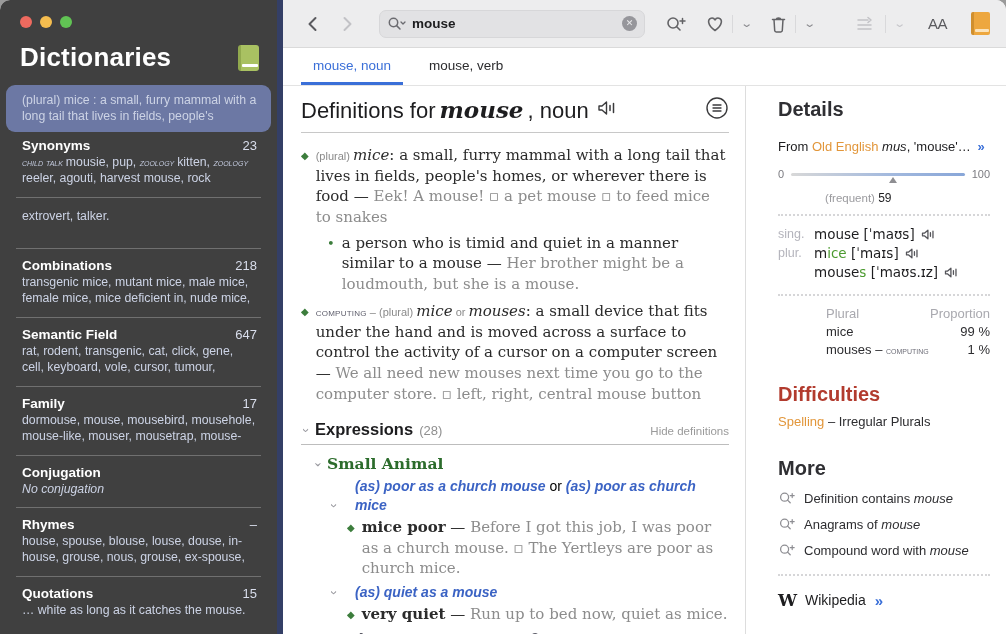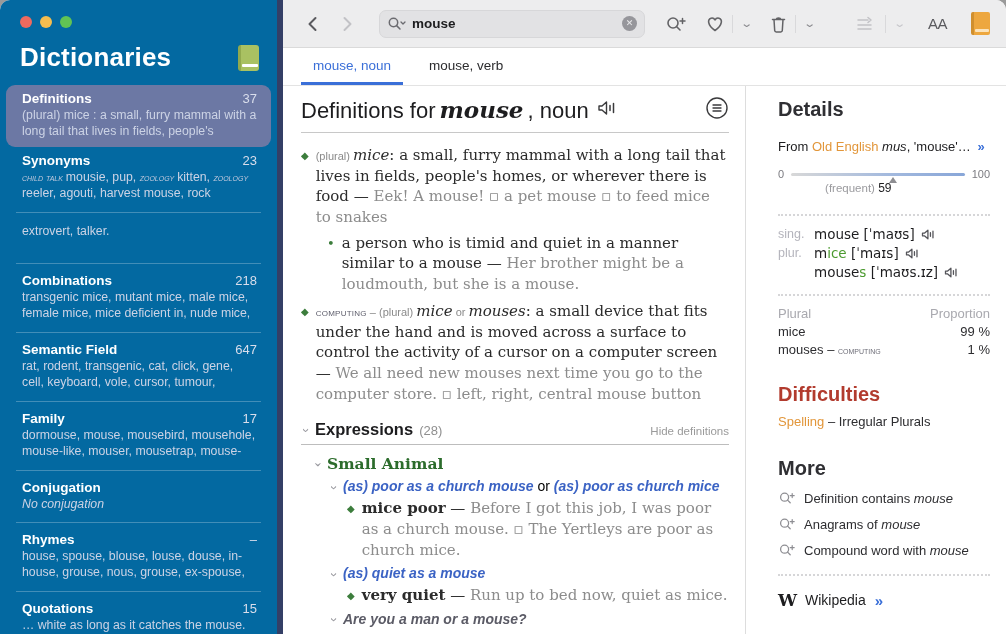--- a/index.html
+++ b/index.html
@@ -1,21 +1,21 @@
 <!DOCTYPE html>
 <html><head>
 <meta charset="utf-8">
 <style>
   * { box-sizing: border-box; margin: 0; padding: 0; }
   html,body { background:#9a9a9a; }
   body { font-family:"Liberation Sans",sans-serif; }
   .window { width:1006px; height:634px; display:flex; background:#fff; overflow:hidden; position:relative; border-radius:10px 10px 0 0; }
 
   
-  .sidebar { width:283px; flex:0 0 283px; background:#0369a1; border-right:6px solid #343f66; color:#fff; position:relative; overflow:hidden; }
+  .sidebar { width:283px; flex:0 0 283px; background:#404040; border-right:6px solid #343f66; color:#fff; position:relative; overflow:hidden; }
   .traffic { position:absolute; top:16px; left:20px; display:flex; gap:8px; }
   .tl { width:12px; height:12px; border-radius:50%; display:inline-block; }
   .tl.red{ background:#ee6a5f; } .tl.yellow{ background:#f5bd4f; } .tl.green{ background:#61c354; }
   .side-head { margin-top:42px; padding:0 18px 0 20px; display:flex; align-items:center; justify-content:space-between; }
   .side-head h1 { font-size:26px; font-weight:bold; letter-spacing:.2px; }
   .bookicon { width:21px; height:26px; border-radius:3px; position:relative; display:inline-block; }
   .bookicon.green { background:#a9c162; border-left:3px solid #91a94e; }
   .bookicon.green::after { content:""; position:absolute; left:1px; right:1px; bottom:4px; height:3px; background:#fff; border-radius:1px; }
   .side-list { margin-top:12px; padding:0 6px; }
   .side-item { padding:6px 14px 7px 16px; border-radius:9px; cursor:default; min-height:44px; }
@@ -77,53 +77,53 @@
 
   .chev { display:inline-block; color:#9a9aa0; font-size:13px; transform:rotate(90deg); width:10px; text-align:center; flex:0 0 auto; }
   .chev::before { content:"›"; }
 
   .exphead { display:flex; align-items:baseline; gap:4px; margin-top:16px; border-bottom:1px solid #bdbdbd; padding-bottom:5px; }
   .exphead .etitle { font-size:16.5px; font-weight:bold; color:#1d1d1f; }
   .exphead .ecount { font-size:13px; color:#8f8f8f; margin-left:2px; }
   .hidelink { margin-left:auto; font-size:11.5px; color:#9a9a9a; }
 
   .expgroup { display:flex; gap:4px; align-items:baseline; margin:9px 0 2px 12px; font-family:"DejaVu Serif",serif; font-weight:bold; font-size:15.5px; color:#2c6c2c; }
-  .exprow { display:flex; gap:4px; align-items:flex-end; margin:4px 0 2px 28px; font-size:14px; line-height:1.35; }
+  .exprow { display:flex; gap:16px; align-items:flex-end; margin:4px 0 2px 28px; font-size:14px; line-height:1.35; }
   .exprow .ph { color:#3b63c4; font-weight:bold; font-style:italic; }
   .exprow .ph.dk { color:#5b5b66; }
   .expdef { margin-left:46px; }
   .expdef .defrow { margin-top:2px; }
 
   
   .panel { flex:1; border-left:1px solid #ddd; padding:12px 16px 0 32px; overflow:hidden; color:#2d2d30; }
   .panel h2 { font-size:20px; font-weight:bold; color:#2f2f33; }
   .panel h2.red { color:#b23b2e; }
   .etym { font-size:13px; margin-top:18px; color:#1d1d1f; }
   .etym .or { color:#e2963a; }
   .etym .it { font-style:italic; }
   .morelink { color:#3a6fd8; font-weight:bold; font-size:13px; margin-left:3px; text-decoration:none; }
 
   .freq { display:flex; align-items:center; gap:7px; margin-top:14px; }
   .fends { font-size:11px; color:#7b7b80; }
   .ftrack { flex:1; height:3px; border-radius:2px; background:linear-gradient(to right,#d8d8d8,#a4bade 55%,#88a6d8); position:relative; }
   .fanchor { position:absolute; top:0; width:0; }
   .fmark { position:absolute; top:4px; left:-4px; width:0; height:0; border-left:4px solid transparent; border-right:4px solid transparent; border-bottom:6px solid #8e8e92; }
-  .flabel { position:absolute; top:8px; right:2px; white-space:nowrap; font-size:11.5px; color:#9a9a9e; }
+  .flabel { position:absolute; top:18px; right:2px; white-space:nowrap; font-size:11.5px; color:#9a9a9e; }
   .flabel .fval { color:#1d1d1f; font-size:12px; }
   .dotsep { border-top:2px dotted #d6d6d8; margin:14px 0 10px 0; }
   .dotsep.first { margin-top:34px; }
 
   .pronrow { display:flex; align-items:center; gap:4px; font-size:13.5px; margin-top:3px; font-family:"DejaVu Sans",sans-serif; }
   .pronlab { width:32px; flex:0 0 32px; color:#b4b4bc; font-size:12.5px; font-family:"Liberation Sans",sans-serif; }
   .pronword { color:#1d1d1f; }
   .pronword .hl { color:#4b9a2f; }
   .pronrow svg { margin-left:2px; }
 
   .ptable { font-size:13px; margin-top:2px; }
-  .prow { display:flex; justify-content:space-between; margin-top:3px; }
+  .prow { display:flex; justify-content:space-between; margin-top:3px;margin-left:48px; }
   .phead { color:#a9a9af; }
   .pname .sc2 { font-variant:small-caps; font-size:10.5px; color:#6e6e78; }
   .pval { text-align:right; }
 
   .diffentry { font-size:13px; margin-top:8px; }
   .diffentry .or { color:#e2963a; }
 
   .moreitem { display:flex; align-items:center; gap:8px; font-size:13px; margin-top:10px; color:#2d2d30; }
   .moreitem .it { font-style:italic; }
 
@@ -143,24 +143,20 @@
       <span class="tl yellow"></span>
       <span class="tl green"></span>
     </div>
     <div class="side-head">
       <h1>Dictionaries</h1>
       <span class="bookicon green"></span>
     </div>
     <nav class="side-list">
 
       <div class="side-item selected">
-        <div class="si-top">
-            <span class="si-label">Definitions</span>
-            <span class="si-count">37</span>
-          </div>
         <div class="si-desc"><span>(plural) mice : a small, furry mammal with a long tail that lives in fields, people's homes,…</span></div>
       </div>
 
       <div class="side-item">
         <div class="si-top">
             <span class="si-label">Synonyms</span>
             <span class="si-count">23</span>
           </div>
         <div class="si-desc"><span class="sc">child talk </span><span>mousie, pup, </span><span class="sc">zoology </span><span>kitten, </span><span class="sc">zoology </span><span>reeler, agouti, harvest mouse, rock pocket…</span></div>
       </div>

